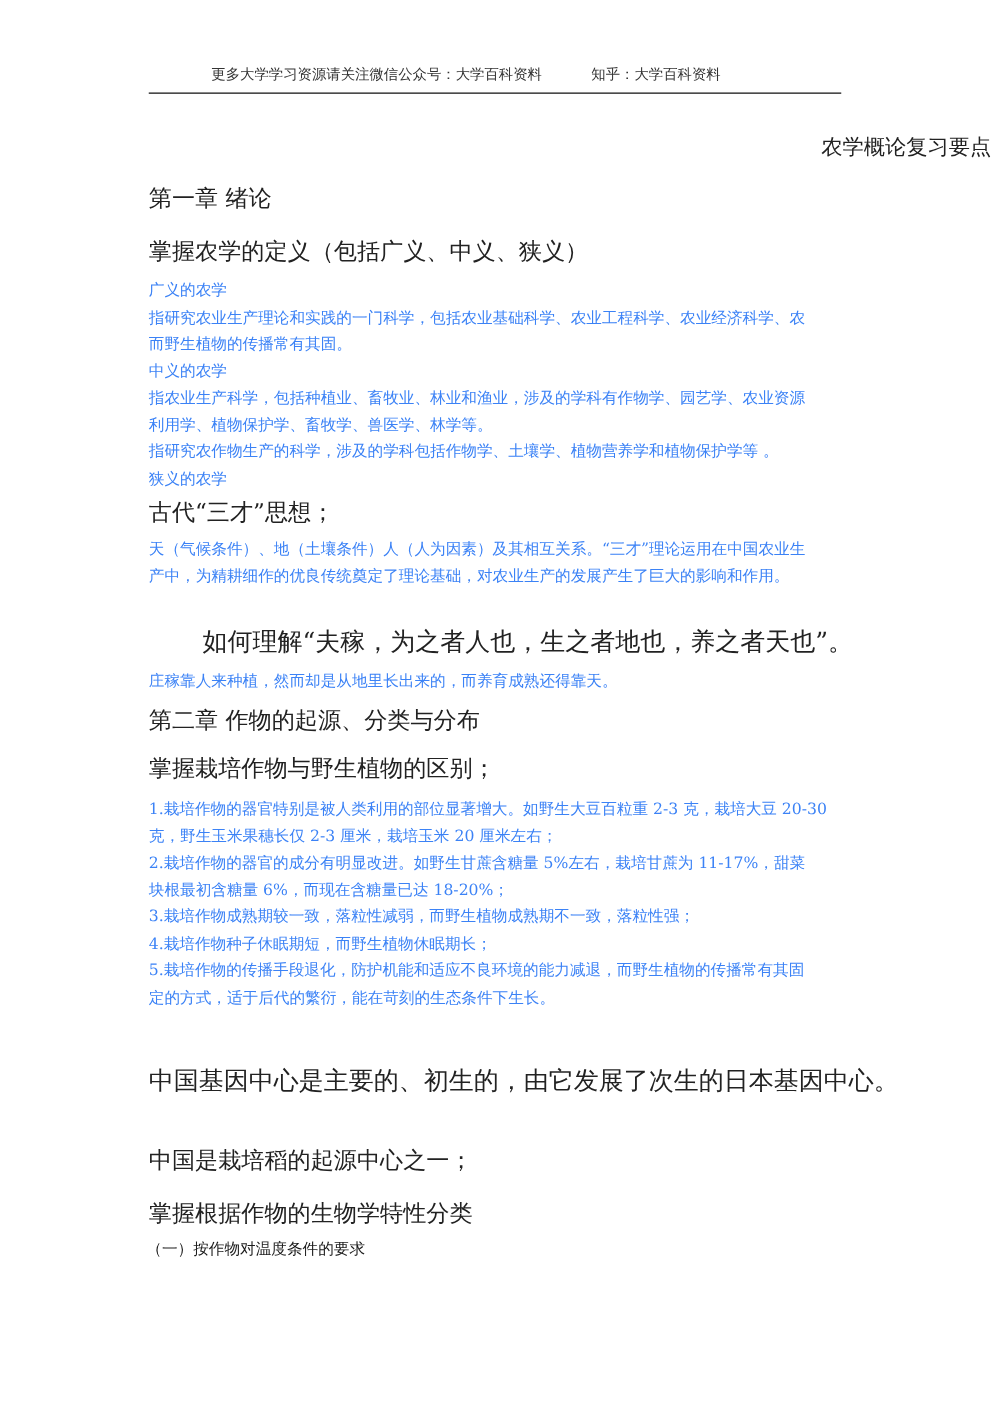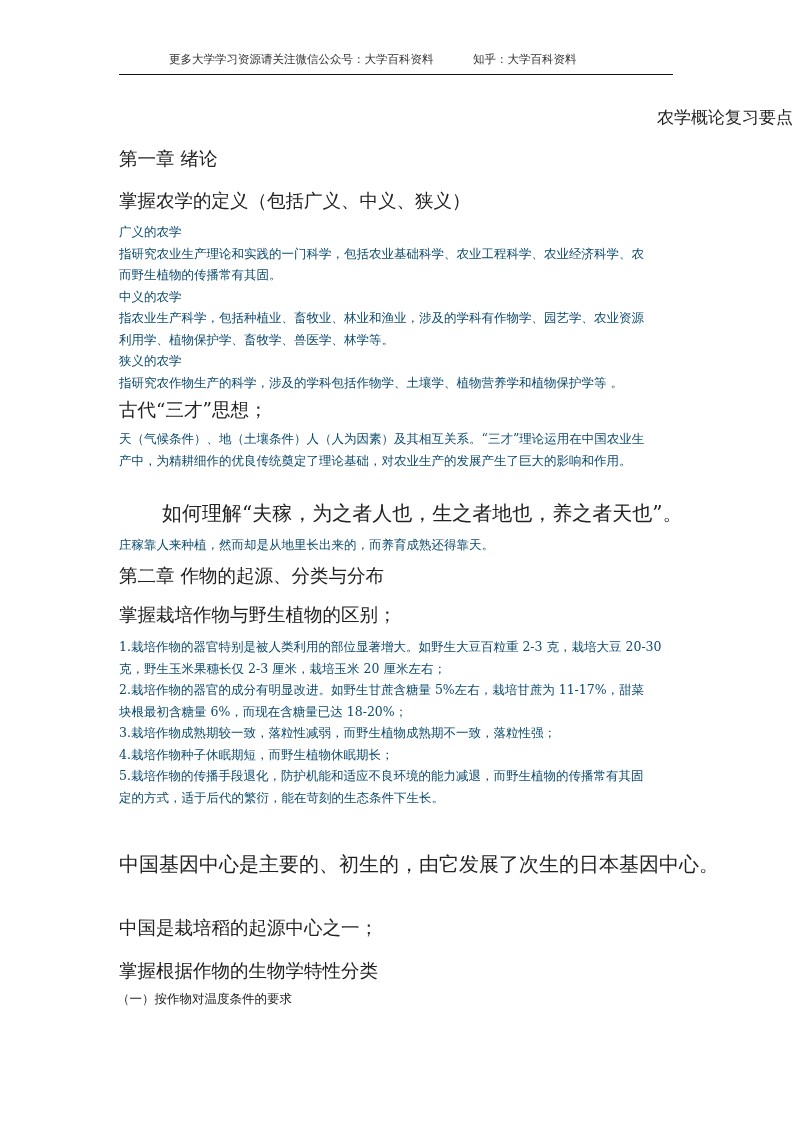--- a/index.html
+++ b/index.html
@@ -55,21 +55,21 @@
     }
     .h-chapter { font-size: 18.5px; color: #222; }
     .h-section { font-size: 18.5px; color: #222; }
     .h-large { font-size: 20px; color: #222; }
     .body-text {
       position: absolute;
       left: 119px;
       width: 556px;
       font-size: 12.5px;
       line-height: 21.5px;
-      color: #0c4a6e;
+      color: #3b82f6;
       text-align: justify;
       text-align-last: left;
     }
     .line { display: block; white-space: nowrap; }
     .small-line { font-size: 12.5px; }
   </style>
 </head>
 <body>
 
 <div class="page-header">
@@ -83,22 +83,22 @@
 
 <div class="abs h-section" style="top:188px;text-align:right;">掌握农学的定义（包括广义、中义、狭义）</div>
 
 <div class="body-text" style="top:221px;">
   <span class="line">广义的农学</span>
   <span class="line">指研究农业生产理论和实践的一门科学，包括农业基础科学、农业工程科学、农业经济科学、农</span>
   <span class="line">而野生植物的传播常有其固。</span>
   <span class="line">中义的农学</span>
   <span class="line">指农业生产科学，包括种植业、畜牧业、林业和渔业，涉及的学科有作物学、园艺学、农业资源</span>
   <span class="line">利用学、植物保护学、畜牧学、兽医学、林学等。</span>
+  <span class="line">指研究农作物生产的科学，涉及的学科包括作物学、土壤学、植物营养学和植物保护学等 。</span>
   <span class="line">狭义的农学</span>
-  <span class="line">指研究农作物生产的科学，涉及的学科包括作物学、土壤学、植物营养学和植物保护学等 。</span>
 </div>
 
 <div class="abs h-section" style="top:397px;">古代“三才”思想；</div>
 
 <div class="body-text" style="top:428px;">
   <span class="line">天（气候条件）、地（土壤条件）人（人为因素）及其相互关系。“三才”理论运用在中国农业生</span>
   <span class="line">产中，为精耕细作的优良传统奠定了理论基础，对农业生产的发展产生了巨大的影响和作用。</span>
 </div>
 
 <div class="abs h-large" style="top:500px;margin-left:43px;">如何理解“夫稼，为之者人也，生之者地也，养之者天也”。</div>

